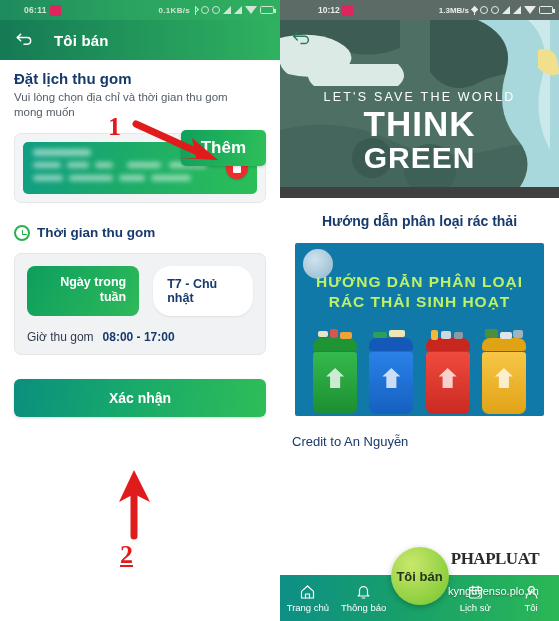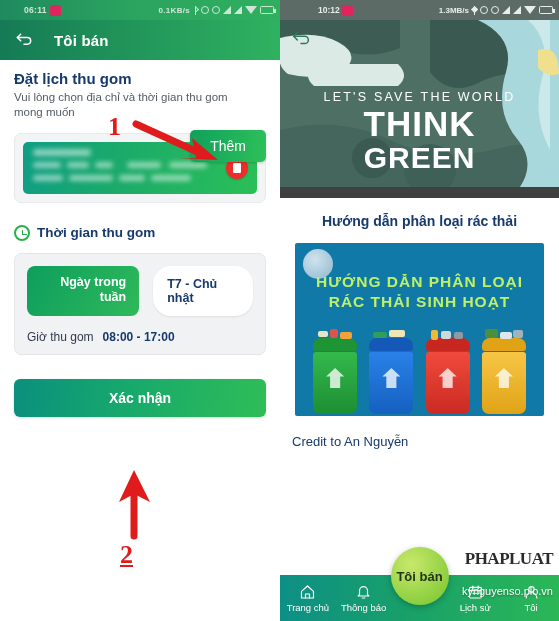--- a/index.html
+++ b/index.html
@@ -53,21 +53,21 @@
   .clock-icon { width:16px; height:16px; border:2px solid #2ab04f; border-radius:50%;
     position:relative; flex:0 0 auto; }
   .clock-icon::before { content:""; position:absolute; left:5.5px; top:3px; width:1.6px;
     height:5px; background:#2ab04f; }
   .clock-icon::after { content:""; position:absolute; left:6.5px; top:7px; width:4px;
     height:1.6px; background:#2ab04f; }
   .row-label-text { color:#173a6d; font-size:13.5px; font-weight:700; }
 
   .btn-them { position:absolute; right:14px; top:130px;
     background:linear-gradient(100deg,#0fa05c 0%,#2fc05a 100%);
-    color:#fff; font-size:14px; font-weight:400; border:none; border-radius:5px;
+    color:#fff; font-size:17px; font-weight:700; border:none; border-radius:5px;
     padding:8px 20px; cursor:pointer; box-shadow:0 1px 3px rgba(0,0,0,.18); }
 
   .addr-card { margin:12px 0 0 0; background:#f3f4f6; border:1px solid #e6e8eb;
     border-radius:7px; padding:8px; }
   .addr-inner { height:52px; border-radius:5px; position:relative; overflow:hidden;
     background:linear-gradient(100deg,#0f9e84 0%,#1aa96b 38%,#2bbf58 100%); }
   .blur-ln { position:absolute; background:rgba(255,255,255,.52); border-radius:3px;
     filter:blur(2.6px); }
   .del-btn { position:absolute; right:9px; top:50%; transform:translateY(-50%);
     width:22px; height:22px; border-radius:50%; background:#f02b2b;
@@ -144,21 +144,21 @@
   .bin-lid { height:13px; border-radius:8px 8px 3px 3px; }
   .bin-body { height:62px; border-radius:3px 3px 7px 7px; margin-top:1px; position:relative; }
   .bin-body::after { content:""; position:absolute; left:50%; top:16px; transform:translateX(-50%);
     width:18px; height:20px; background:rgba(255,255,255,.85);
     clip-path:polygon(50% 0%,100% 42%,78% 42%,78% 100%,22% 100%,22% 42%,0% 42%); opacity:.9; }
   .trash-bits { position:absolute; top:-9px; left:3px; width:40px; height:14px; }
   .tb { position:absolute; border-radius:2px; }
 
   .credit { color:#173a6d; font-size:13px; padding:18px 0 0 12px; }
 
-  .watermark { position:absolute; right:6px; bottom:24px; text-align:right; z-index:8; }
+  .watermark { position:absolute; right:20px; bottom:24px; text-align:right; z-index:8; }
   .wm-logo { font-family:"Liberation Serif", serif; font-weight:700; font-size:17px;
     color:#2b2b2b; letter-spacing:-.5px; line-height:1; }
   .wm-sub { font-size:11px; color:#ffffff; text-shadow:0 1px 2px rgba(0,0,0,.4); margin-top:18px; }
 
   .bottomnav { position:absolute; left:0; bottom:0; width:100%; height:46px;
     background:linear-gradient(90deg,#0e8f86 0%,#18a069 45%,#2bb757 100%);
     display:flex; align-items:center; }
   .nav-item { flex:1; display:flex; flex-direction:column; align-items:center;
     gap:2px; cursor:pointer; color:#ffffff; }
   .nav-item.spacer { visibility:hidden; }

